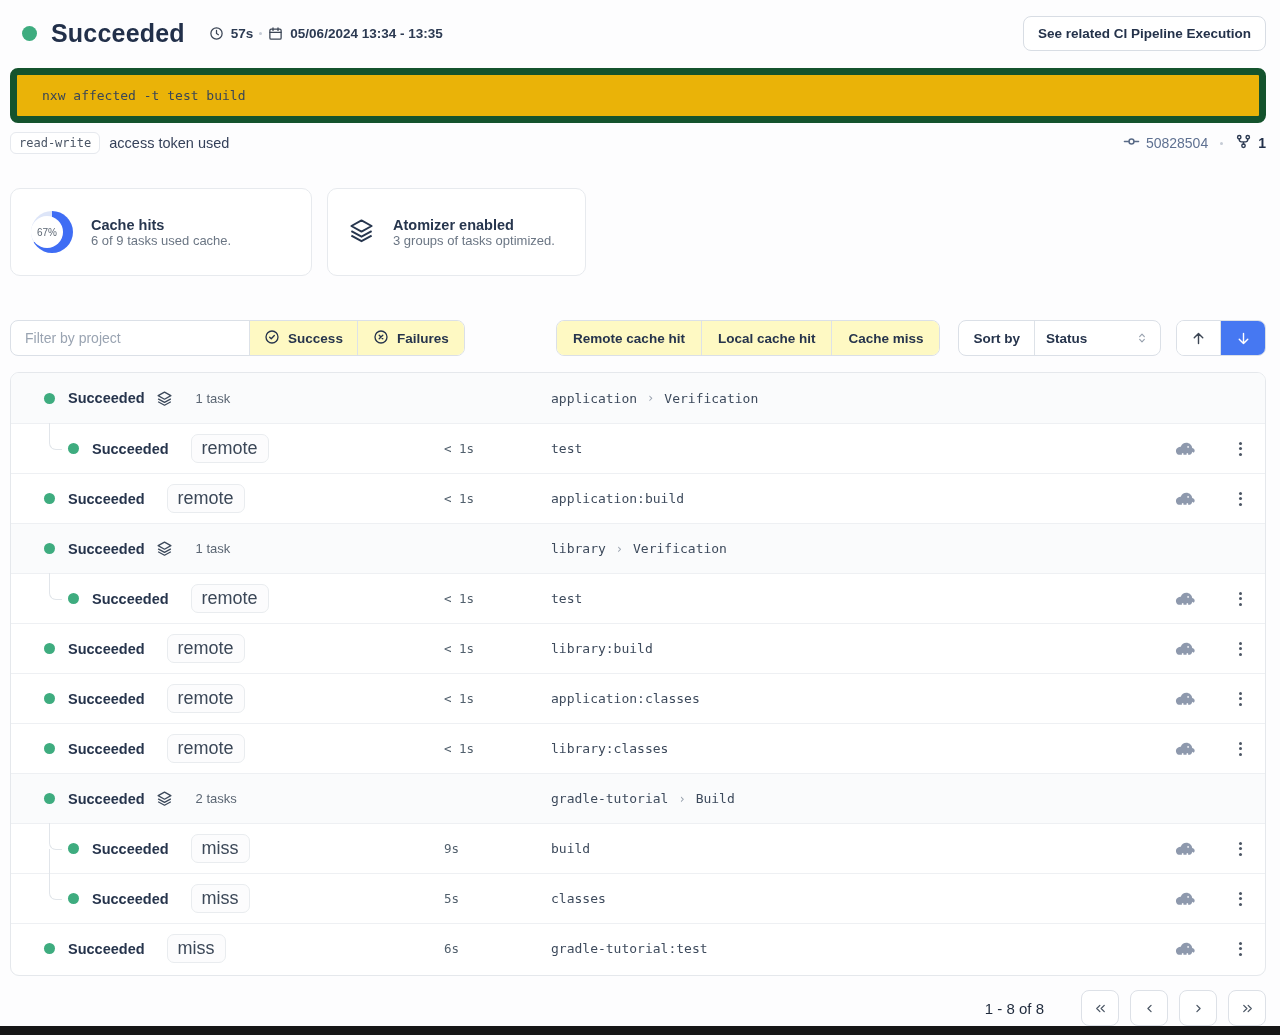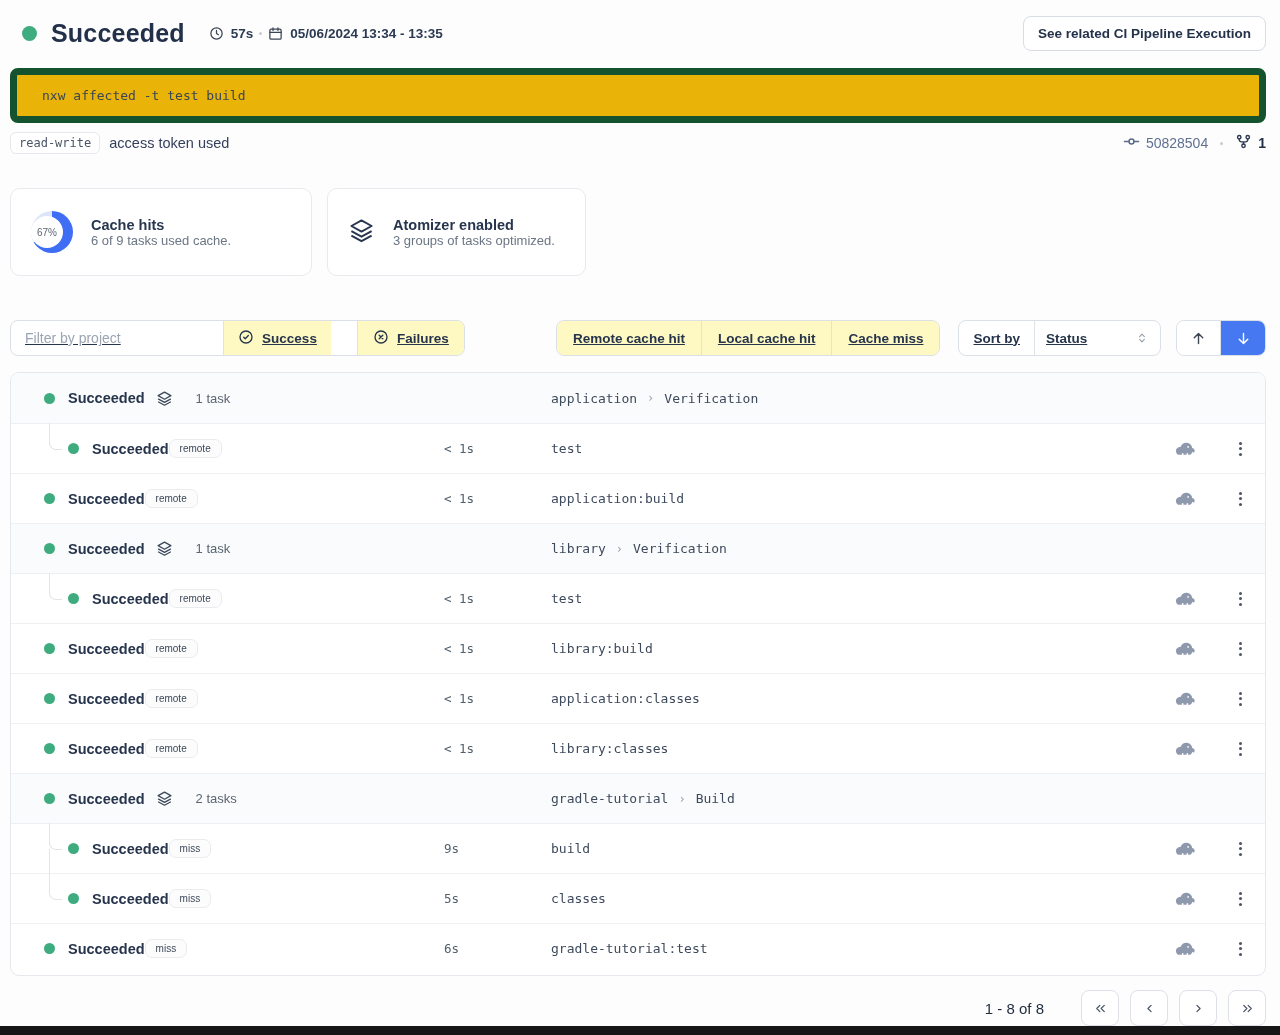--- a/index.html
+++ b/index.html
@@ -36,28 +36,28 @@
   .ring { width:42px; height:42px; border-radius:50%; background:conic-gradient(#3f6df4 0% 67%, #dde5f8 67% 100%);
     display:flex; align-items:center; flex:none; }
   .ring-inner { width:32px; height:32px; border-radius:50%; background:#fff; display:flex; align-items:center; justify-content:center;
     font-size:10px; color:#5b6673; }
   .card-text { margin-left:18px; }
   .card-title { font-size:14.5px; font-weight:700; color:#27364e; }
   .card-sub { font-size:13px; color:#6b7684; }
   .atom-icon { flex:none; }
 
   
-  .fbar { position:absolute; top:320px; left:10px; right:14px; height:36px; display:flex; align-items:stretch;text-decoration:underline; }
+  .fbar { position:absolute; top:320px; left:10px; right:14px; height:36px; display:flex; align-items:stretch; }
   .grp { display:flex; background:#fff; border:1px solid #dbe0e7; border-radius:8px; overflow:hidden; }
   .grp-left { width:455px; }
   .grp-left input { flex:1; border:none; outline:none; padding:0 14px; font-size:14px; font-family:inherit; color:#333f52; background:transparent; }
   .grp-left input::placeholder { color:#9aa4b2; }
   .fbtn { display:flex; align-items:center; justify-content:center; gap:8px; font-size:13.5px; font-weight:700; color:#26344c;
     background:#fef9c3; border:none; border-left:1px solid #dde2e8; cursor:pointer; font-family:inherit; }
-  .fbtn.w1 { width:108px; } .fbtn.w2 { width:107px;margin-left:26px; }
+  .fbtn.w1 { width:108px; } .fbtn.w2 { width:107px; }
   .right-cluster { margin-left:auto; display:flex; }
   .grp-cache .fbtn { border-left:1px solid #dde2e8; padding:0 16px; }
   .grp-cache .fbtn:first-child { border-left:none; }
   .grp-sort { margin-left:18px; }
   .sort-label { display:flex; align-items:center; padding:0 14px; font-size:13.5px; font-weight:600; color:#26344c; }
   .sort-select { display:flex; align-items:center; width:126px; padding:0 11px; border-left:1px solid #dde2e8; cursor:pointer;
     font-size:13.5px; font-weight:600; color:#26344c; }
   .sort-select .chevs { margin-left:auto; color:#98a1ae; display:flex; }
   .grp-arrows { margin-left:15px; }
   .abtn { width:44px; display:flex; align-items:center; justify-content:center; border:none; background:#fff; cursor:pointer; }
@@ -68,21 +68,21 @@
   .list { position:absolute; top:372px; left:10px; right:14px; height:604px; background:#fff; border:1px solid #e5e8ec;
     border-radius:9px; overflow:hidden; }
   .row { position:relative; height:50px; display:flex; align-items:center; border-top:1px solid #eef0f3; cursor:pointer; }
   .row:first-child { border-top:none; }
   .row-group { background:#fafbfc; }
   .dot { width:11px; height:11px; border-radius:50%; background:#3eac7f; flex:none; margin-left:33px; }
   .row.child .dot { margin-left:57px; }
   .status-label { margin-left:13px; font-size:14.5px; font-weight:700; color:#26344c; }
   .layers-sm { margin-left:11px; display:flex; }
   .tasks-count { margin-left:23px; font-size:13px; color:#5b6673; }
-  .badge { margin-left:0; font-size:10px; color:#3c4858; background:#fcfcfd; border:1px solid #e9ecef; border-radius:7px; padding:3px 10px; }
+  .badge { margin-left:22px; font-size:18px; color:#3c4858; background:#fcfcfd; border:1px solid #e9ecef; border-radius:7px; padding:3px 10px; }
   .duration { position:absolute; left:433px; font-size:12.5px; color:#52606d; }
   .tname { position:absolute; left:540px; font-size:13px; color:#3d4a5c; }
   .tpath { position:absolute; left:540px; font-size:13px; color:#3d4a5c; display:flex; align-items:center; }
   .tpath .chev { color:#97a0ad; margin:0 10px; font-size:12px; }
   .elbow { position:absolute; left:38px; top:-1px; width:13px; height:27px; border-left:1px solid #e1e5ea;
     border-bottom:1px solid #e1e5ea; border-bottom-left-radius:7px; }
   .vline { position:absolute; left:38px; top:25px; bottom:-1px; width:1px; background:#e1e5ea; }
   .actions { position:absolute; right:12px; width:78px; height:100%; display:flex; align-items:center; }
   .gradle-ic { display:flex; cursor:pointer; }
   .kebab { margin-left:auto; margin-right:6px; display:flex; flex-direction:column; gap:2.5px; padding:5px; cursor:pointer; }

